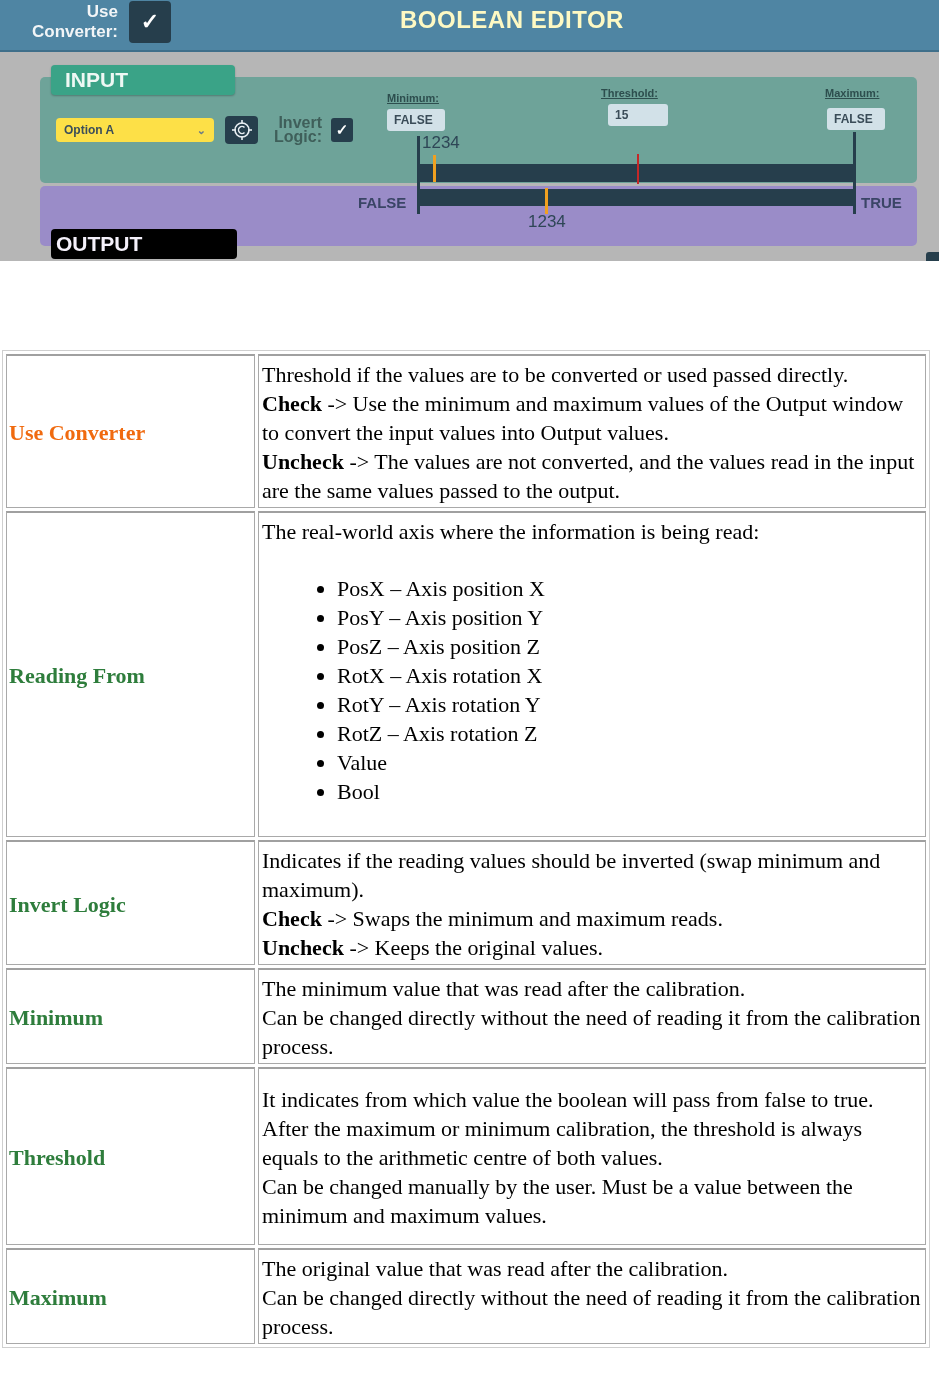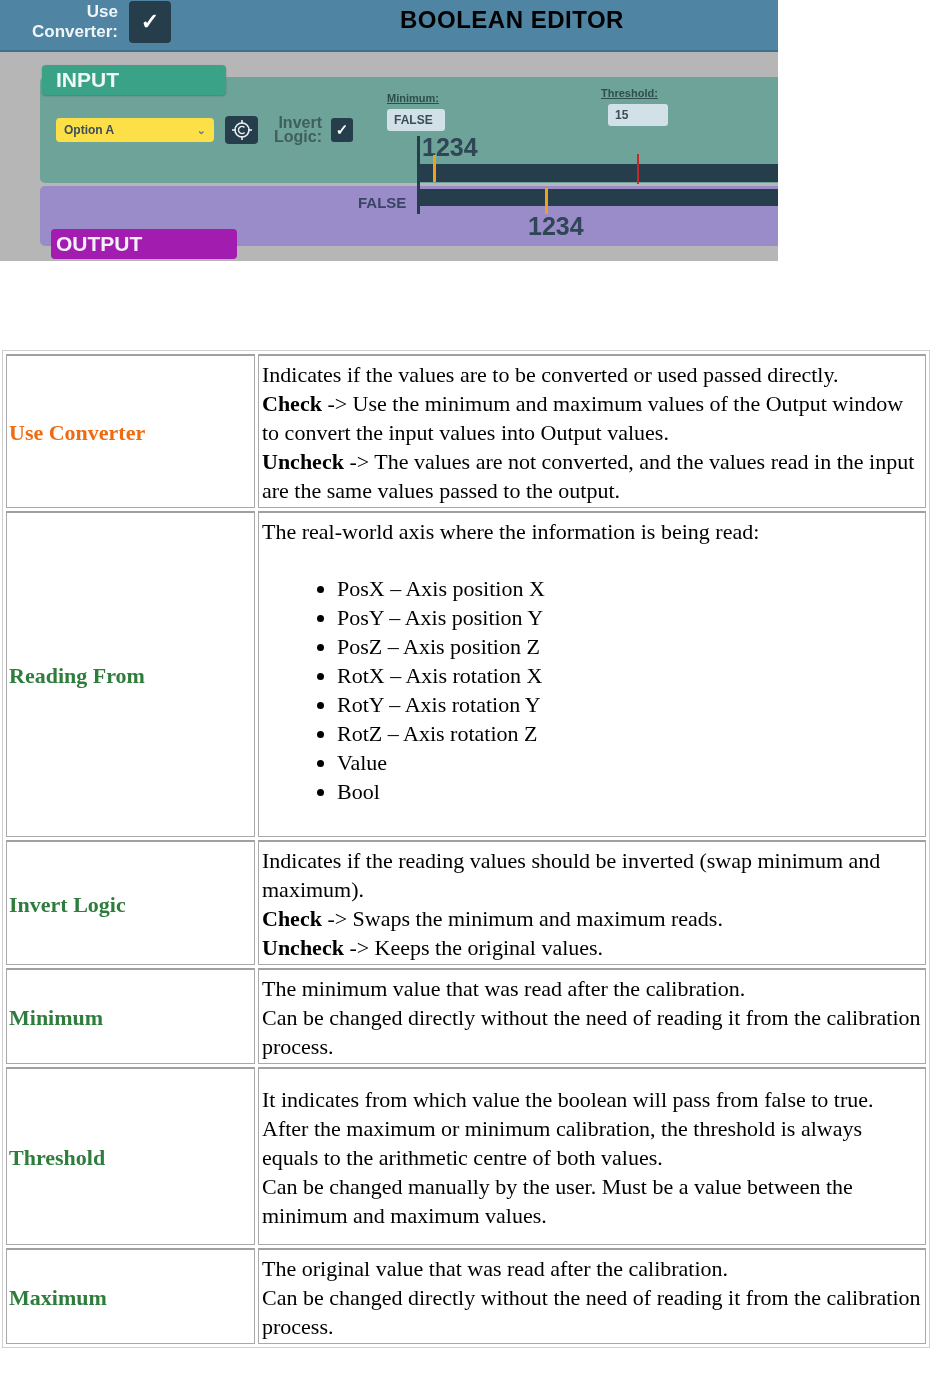--- a/index.html
+++ b/index.html
@@ -1,41 +1,41 @@
 <!DOCTYPE html>
 <html><head>
 <meta charset="utf-8">
 <style>
   html, body { margin:0; padding:0; background:#ffffff; }
   body { width:939px; height:1391px; overflow:hidden; position:relative; font-family:"Liberation Serif", serif; }
 
   
-  .ui { position:absolute; left:0; top:0; width:778px; height:261px; background:#b6b6b6; overflow:hidden; font-family:"Liberation Sans", sans-serif; }
+  .ui { position:absolute; left:0; top:0; width:939px; height:261px; background:#b6b6b6; overflow:hidden; font-family:"Liberation Sans", sans-serif; }
   .topbar { position:absolute; left:0; top:0; width:939px; height:50px; background:#4f85a3; border-bottom:2px solid #3f6f8a; }
   .uc-label { position:absolute; left:18px; top:2px; width:100px; text-align:right; color:#f2f5f7; font-weight:bold; font-size:17px; line-height:20px; }
   .uc-check { position:absolute; left:129px; top:1px; width:42px; height:42px; background:#263e4c; border-radius:4px; color:#fff; font-size:22px; text-align:center; line-height:42px; font-weight:bold; }
-  .title { position:absolute; left:400px; top:6px; color:#000000; font-weight:bold; font-size:24px; letter-spacing:0.5px; }
+  .title { position:absolute; left:400px; top:6px; color:#fef9c3; font-weight:bold; font-size:24px; letter-spacing:0.5px; }
 
   .input-panel { position:absolute; left:40px; top:77px; width:877px; height:106px; background:#6ea399; border-radius:5px; }
   .output-panel { position:absolute; left:40px; top:186px; width:877px; height:60px; background:#9a8cc8; border-radius:5px; }
-  .input-tab { position:absolute; left:42px; top:65px; width:184px; height:30px; background:#3aa387; border-radius:4px; color:#eef8f4; font-weight:bold; font-size:21px; line-height:30px; padding-left:14px; box-sizing:border-box; box-shadow:0 1px 2px rgba(0,0,0,0.25); }
-  .output-tab { position:absolute; left:51px; top:229px; width:186px; height:30px; background:#a21caf; border-radius:4px; color:#f4f0fa; font-weight:bold; font-size:21px; line-height:30px; padding-left:5px; box-sizing:border-box; }
+  .input-tab { position:absolute; left:51px; top:65px; width:184px; height:30px; background:#3aa387; border-radius:4px; color:#eef8f4; font-weight:bold; font-size:21px; line-height:30px; padding-left:14px; box-sizing:border-box; box-shadow:0 1px 2px rgba(0,0,0,0.25); }
+  .output-tab { position:absolute; left:51px; top:229px; width:186px; height:30px; background:#000000; border-radius:4px; color:#f4f0fa; font-weight:bold; font-size:21px; line-height:30px; padding-left:5px; box-sizing:border-box; }
 
   .dropdown { position:absolute; left:56px; top:118px; width:158px; height:24px; background:#fde047; border-radius:4px; color:#3b4e5a; font-size:12px; font-weight:bold; line-height:24px; padding-left:8px; box-sizing:border-box; }
   .dropdown .chev { position:absolute; right:8px; top:0; font-size:11px; color:#6a7b86; }
   .calib-btn { position:absolute; left:225px; top:116px; width:33px; height:28px; background:#263e4c; border-radius:4px; display:flex; align-items:center; justify-content:center; }
   .inv-label { position:absolute; left:274px; top:116px; width:48px; color:#3f5f5a; font-weight:bold; font-size:16px; line-height:14px; text-align:right; }
   .inv-check { position:absolute; left:331px; top:118px; width:22px; height:24px; background:#263e4c; border-radius:3px; color:#fff; font-size:15px; line-height:24px; text-align:center; font-weight:bold; }
 
   .field-label { position:absolute; color:#2d4e4e; font-weight:bold; font-size:11px;text-decoration:underline; }
   .field-box { position:absolute; height:22px; background:#d2e1e8; border-radius:3px; color:#3a4c58; font-weight:bold; font-size:12px; line-height:22px; padding-left:7px; box-sizing:border-box; }
 
   .bar { position:absolute; background:#263e4c; }
   .tick { position:absolute; width:3px; }
-  .val { position:absolute; color:#2e4656; font-weight:bold; font-size:25px; }
+  .val { position:absolute; color:#2e4656; font-weight:normal; font-size:17px; }
   .bool-label { position:absolute; color:#3a4566; font-weight:bold; font-size:15px; }
   .corner-btn { position:absolute; left:926px; top:252px; width:14px; height:12px; background:#263e4c; border-radius:3px 0 0 0; }
 
   
   .doc { position:absolute; left:2px; top:350px; width:928px; border-collapse:separate; border-spacing:3px; border:1px solid #cfcfcf; }
   .doc td { border:1px solid #a9a9a9; border-top:2px solid #a0a0a0; vertical-align:middle; font-size:22px; line-height:29px; color:#000; padding:4px 3px 2px 3px; }
   .doc td.name { width:242px; font-weight:bold; color:#2e7d3c; padding-left:2px; }
   .doc td.name.orange { color:#f06a0f; }
   .doc td.desc { padding-left:3px; padding-right:2px; }
   .doc .b { font-weight:bold; }
@@ -110,21 +110,21 @@
 
   <div class="output-tab">OUTPUT</div>
   <div class="corner-btn"></div>
 </div>
 
 <table class="doc">
   <tbody>
     <tr style="height:150px;">
       <td class="name orange">Use Converter</td>
       <td class="desc">
-        <div>Indicates if the values are to be converted or used passed directly.</div>
+        <div>Threshold if the values are to be converted or used passed directly.</div>
         <div><span class="b">Check</span><span> -&gt; Use the minimum and maximum values of the Output window to convert the input values into Output values.</span></div>
         <div><span class="b">Uncheck</span><span> -&gt; The values are not converted, and the values read in the input are the same values passed to the output.</span></div>
       </td>
     </tr>
 
     <tr style="height:322px;">
       <td class="name">Reading From</td>
       <td class="desc" style="vertical-align:top;margin-top:16px;">
         <div>The real-world axis where the information is being read:</div>
         <ul>

